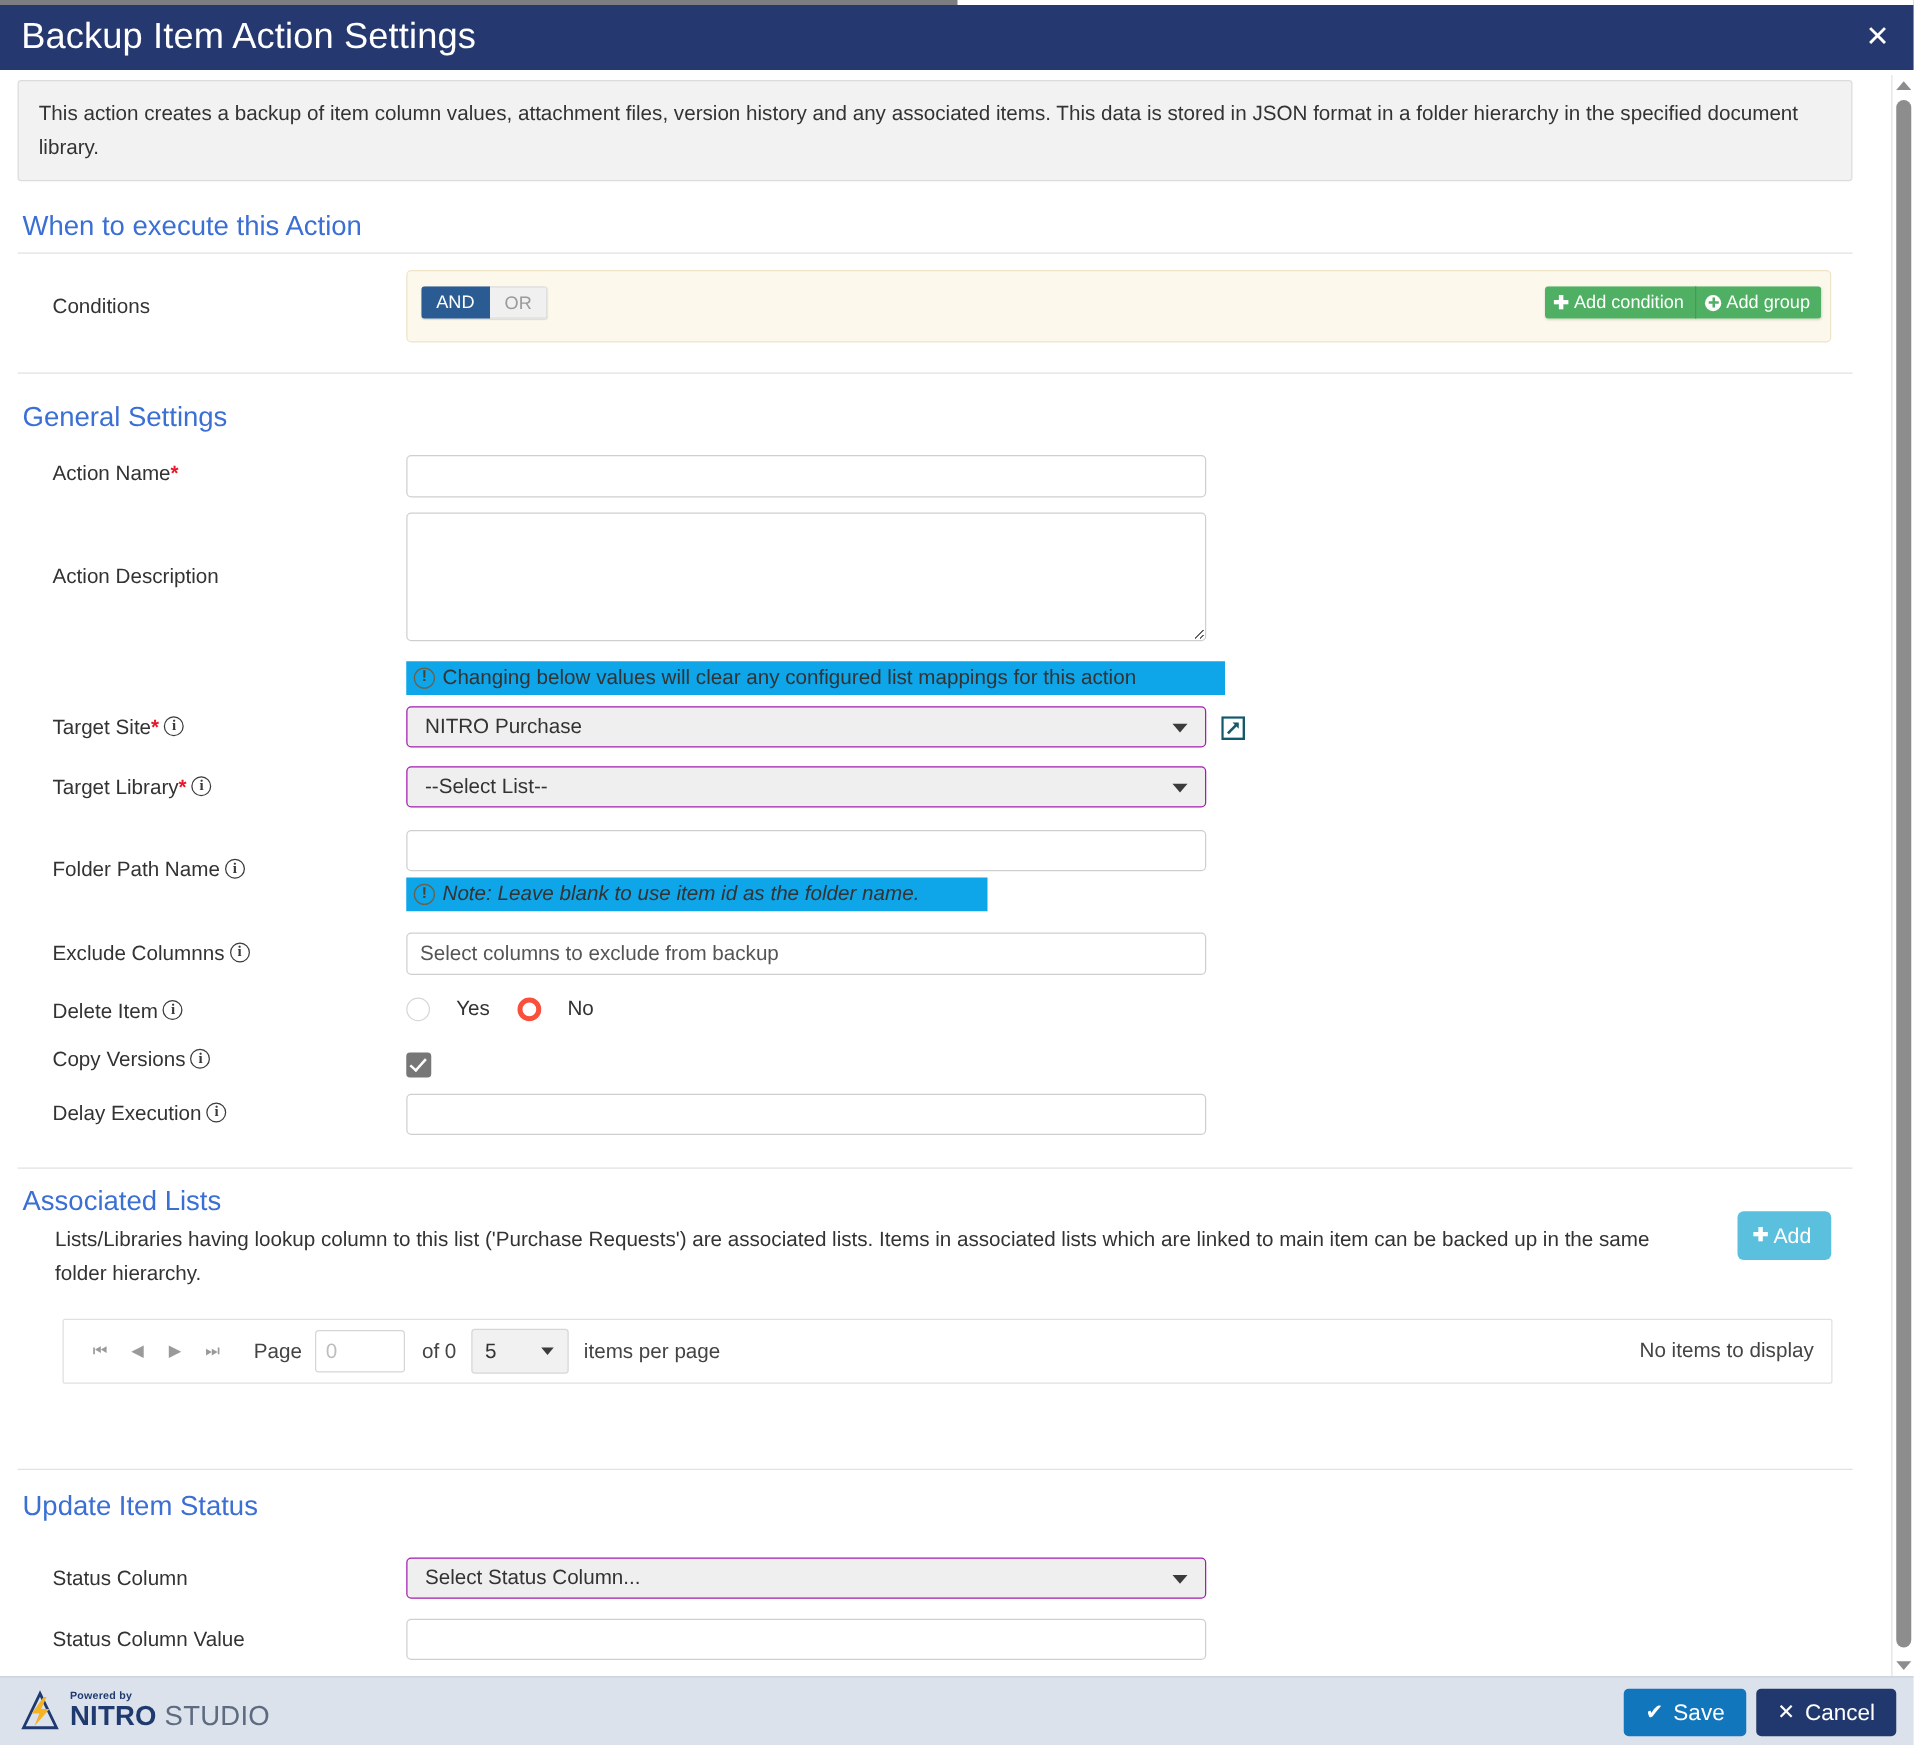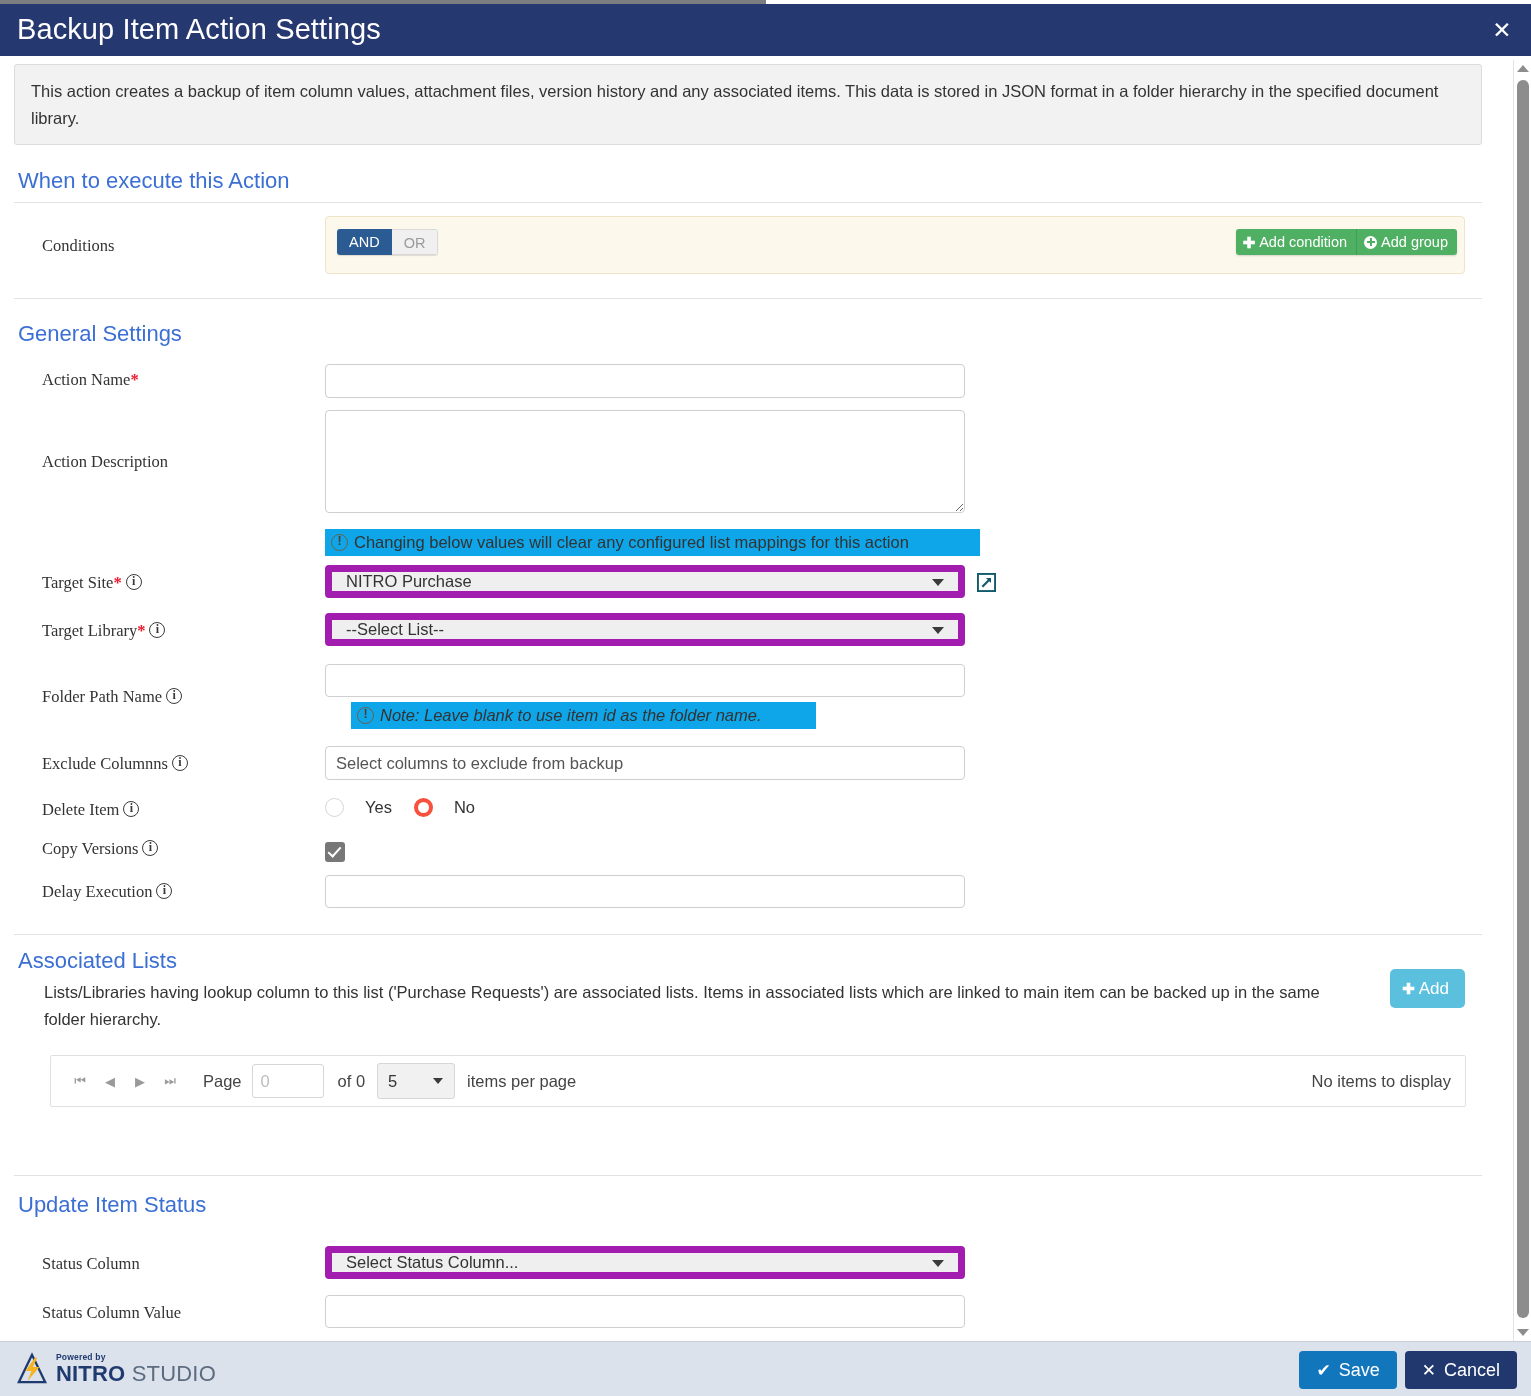--- a/index.html
+++ b/index.html
@@ -147,21 +147,20 @@
     color: #3b6fd4;
     font-weight: 400;
     white-space: nowrap;
   }
 
   .field-label {
     position: absolute;
     font-size: 16.5px;
     color: #333333;
     white-space: nowrap;
-    font-family: Liberation Serif, serif;
   }
   .req { color: #e8192c; font-weight: 700; }
 
   .info-icon {
     display: inline-block;
     vertical-align: -2px;
     width: 16px; height: 16px;
     border: 1.6px solid #3a3a3a;
     border-radius: 50%;
     position: relative;
@@ -266,21 +265,21 @@
     font-family: "Liberation Sans", sans-serif;
     color: #333333;
     padding: 6px 10px;
     resize: vertical;
     outline: none;
   }
 
   .sel-box {
     position: absolute;
     background: #efefef;
-    border: 7px solid #a21caf;
+    border: 1px solid #a21caf;
     border-radius: 4px;
     font-size: 16.5px;
     color: #333333;
     cursor: pointer;
   }
   .sel-box .sel-text {
     position: absolute;
     left: 14px; top: 0; bottom: 0;
     display: flex; align-items: center;
     white-space: nowrap;
@@ -612,21 +611,21 @@
       </div>
       <div class="sel-box" style="left:325px; top:557px; width:640px; height:33px;">
         <span class="sel-text">--Select List--</span>
         <span class="caret"></span>
       </div>
 
       <div class="field-label" style="left:42px; top:631px;">
         <span>Folder Path Name</span><span class="info-icon"></span>
       </div>
       <input class="txt-input" style="left: 325px; top: 608px; width: 640px; height: 33px;">
-      <div class="note-banner" style="left:325px; top:646px; width:465px;margin-left:26px;">
+      <div class="note-banner" style="left:325px; top:646px; width:465px;">
         <span class="warn-icon"></span>
         <span class="note-italic">Note: Leave blank to use item id as the folder name.</span>
       </div>
 
       <div class="field-label" style="left:42px; top:698px;">
         <span>Exclude Columnns</span><span class="info-icon"></span>
       </div>
       <input class="txt-input" style="left: 325px; top: 690px; width: 640px; height: 34px;" placeholder="Select columns to exclude from backup">
 
       <div class="field-label" style="left:42px; top:744px;">

